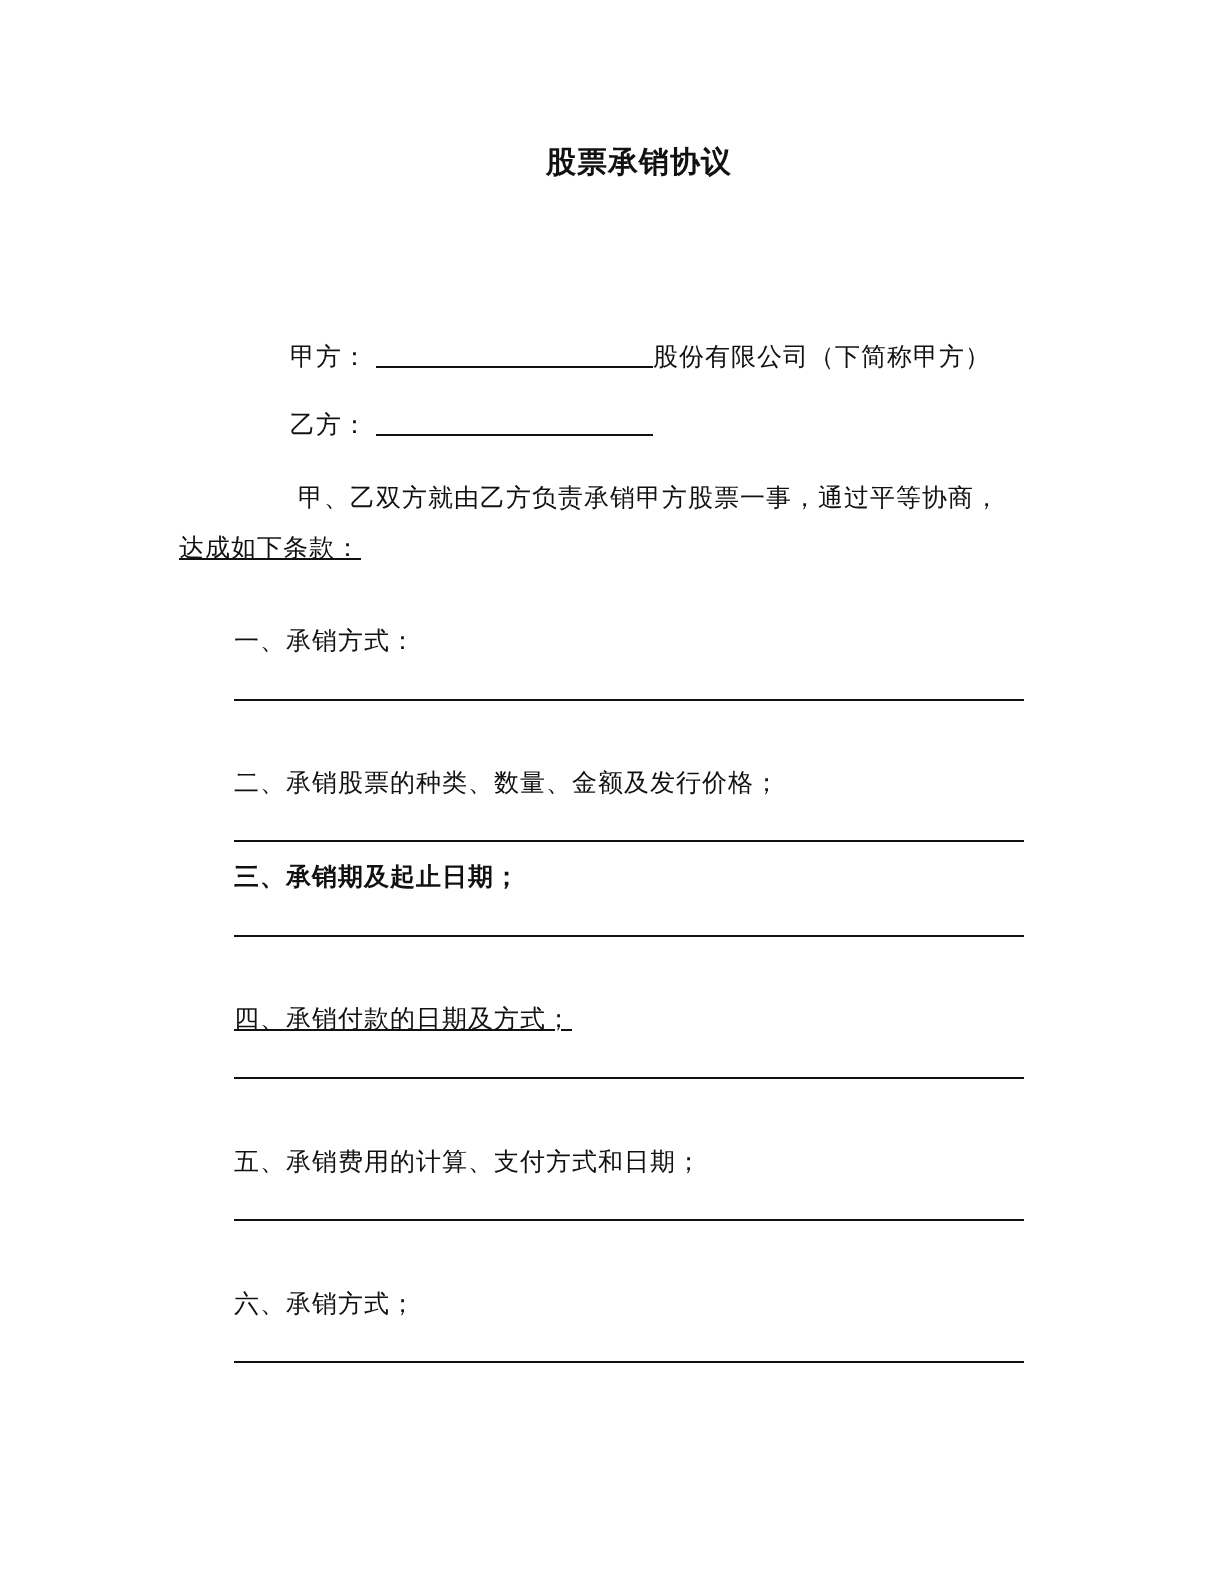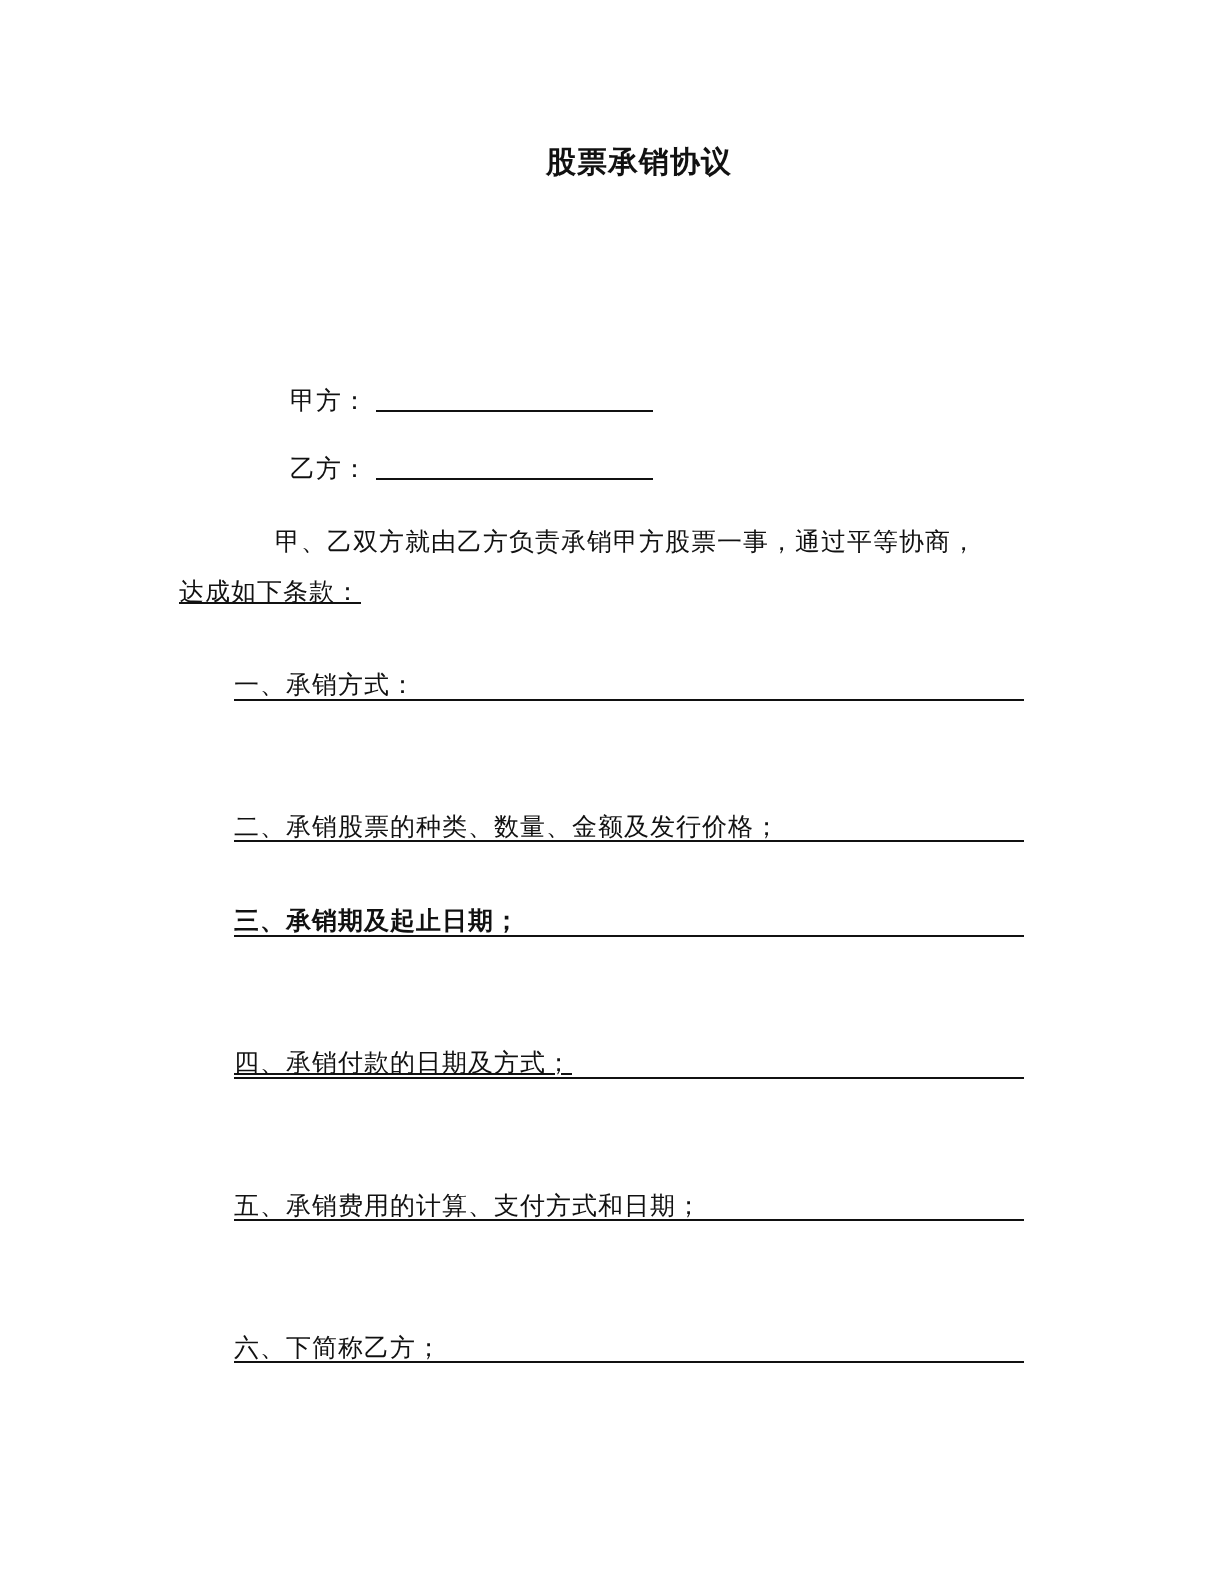--- a/index.html
+++ b/index.html
@@ -21,21 +21,20 @@
       text-align: center;
       font-size: 30px;
       font-weight: bold;
       font-family: "DejaVu Sans", "Liberation Sans", sans-serif;
       letter-spacing: 1px;
     }
     .body-text {
       font-size: 25px;
       line-height: 30px;
       letter-spacing: 1px;
-      margin-top: 44px;
     }
     .party-row {
       left: 290px;
       display: flex;
       align-items: flex-end;
     }
     .party-blank {
       display: inline-block;
       width: 277px;
       height: 26px;
@@ -53,41 +52,42 @@
 </head>
 <body>
 
 <div>
 
   <div class="abs title">股票承销协议</div>
 
   <div class="abs body-text party-row" style="top:340px;">
     <span>甲方：</span>
     <span class="party-blank"></span>
+    <span>股份有限公司（下简称甲方）</span>
   </div>
 
   <div class="abs body-text party-row" style="top:408px;">
     <span>乙方：</span>
     <span class="party-blank"></span>
   </div>
 
-  <div class="abs body-text" style="left:275px; top:483px;text-align:center;">甲、乙双方就由乙方负责承销甲方股票一事，通过平等协商，</div>
+  <div class="abs body-text" style="left:298px; top:483px;text-align:center;">甲、乙双方就由乙方负责承销甲方股票一事，通过平等协商，</div>
   <div class="abs body-text" style="left:179px; top:533px;text-decoration:underline;">达成如下条款：</div>
 
   <div class="abs body-text" style="left:234px; top:626px;text-align:center;">一、承销方式：</div>
   <div class="rule" style="top:699px;"></div>
 
   <div class="abs body-text" style="left:234px; top:768px;">二、承销股票的种类、数量、金额及发行价格；</div>
   <div class="rule" style="top:840px;"></div>
 
   <div class="abs body-text" style="left:234px; top:862px;font-weight:bold;">三、承销期及起止日期；</div>
   <div class="rule" style="top:935px;"></div>
 
   <div class="abs body-text" style="left:234px; top:1004px;text-decoration:underline;">四、承销付款的日期及方式；</div>
   <div class="rule" style="top:1077px;"></div>
 
   <div class="abs body-text" style="left:234px; top:1147px;">五、承销费用的计算、支付方式和日期；</div>
   <div class="rule" style="top:1219px;"></div>
 
-  <div class="abs body-text" style="left:234px; top:1289px;">六、下简称乙方；</div>
+  <div class="abs body-text" style="left:234px; top:1289px;">六、承销方式；</div>
   <div class="rule" style="top:1361px;"></div>
 
 </div>
 
 </body></html>

